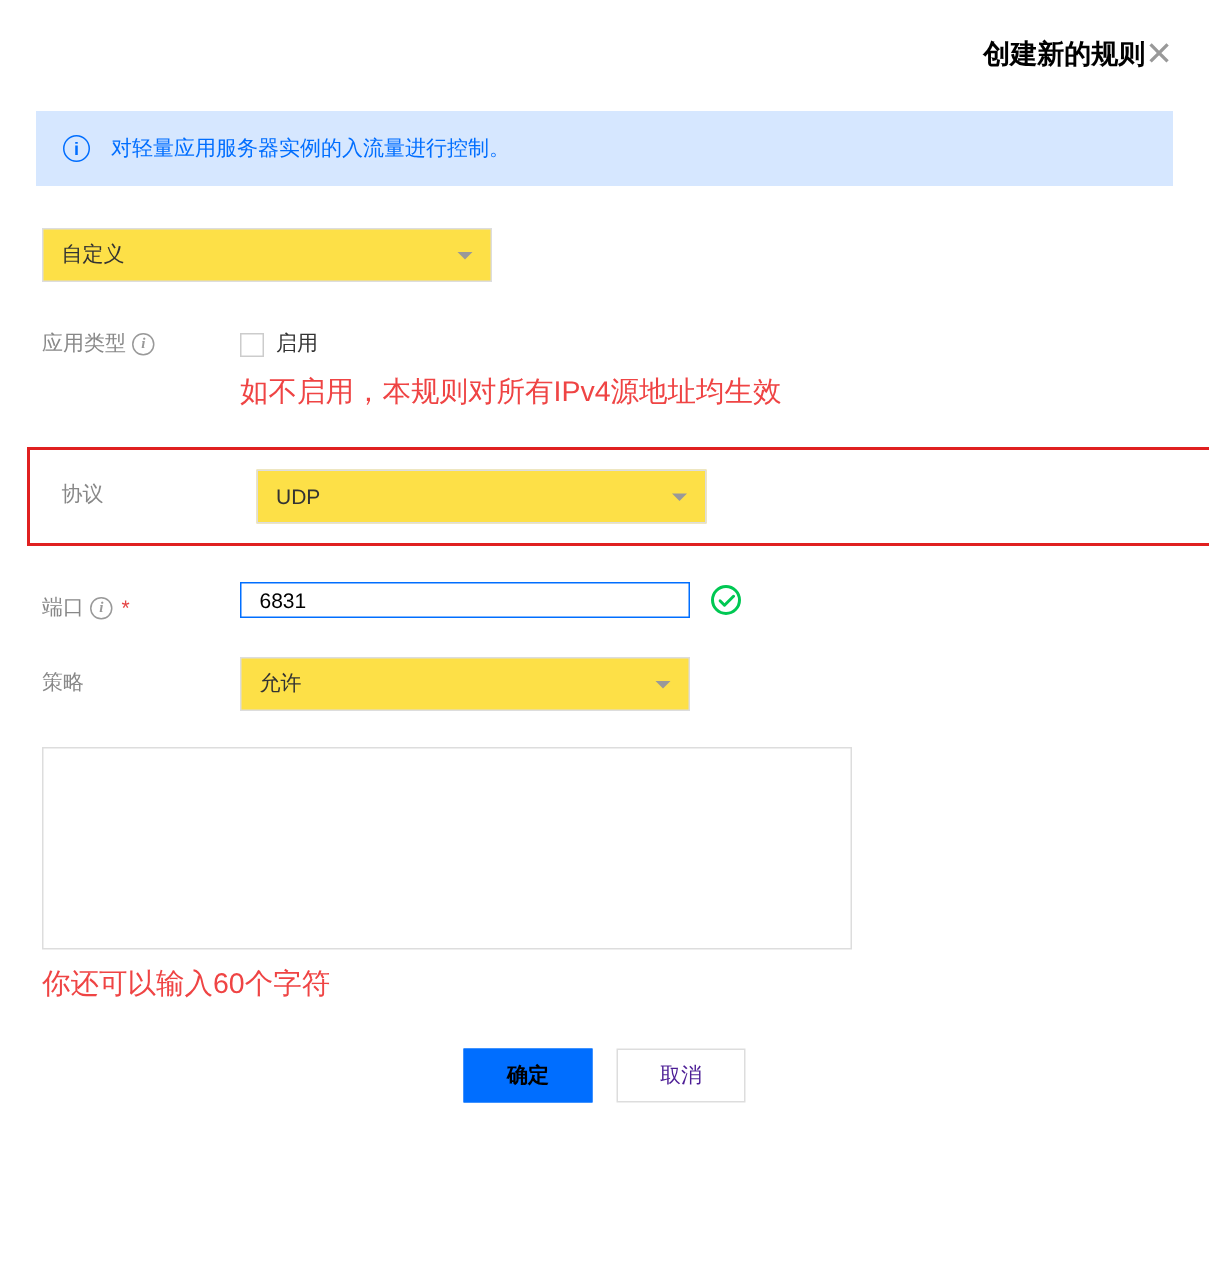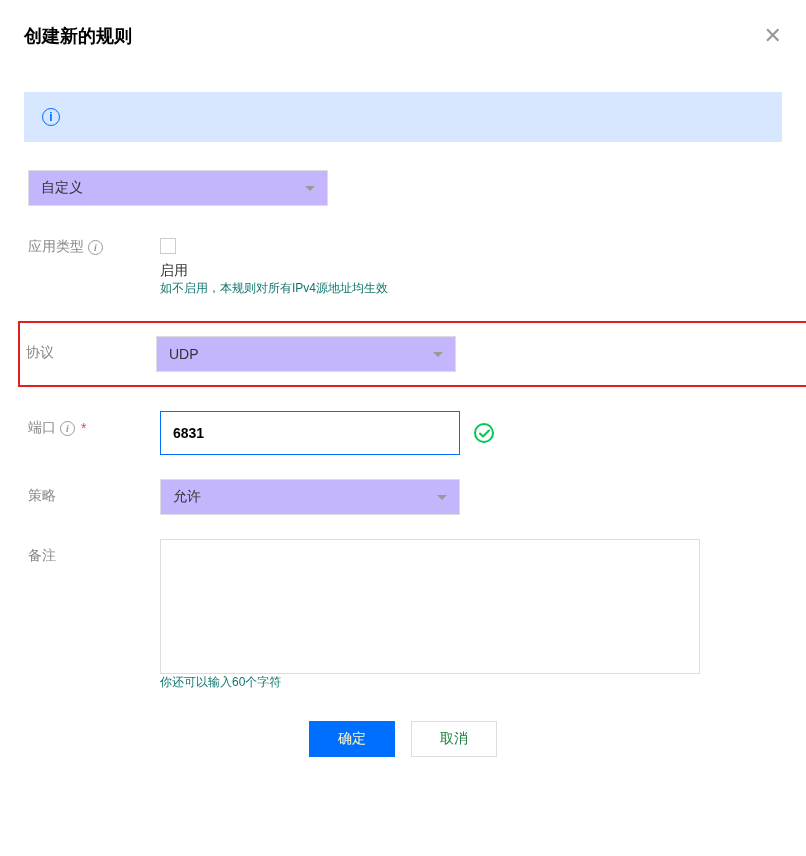--- a/index.html
+++ b/index.html
@@ -7,23 +7,23 @@
       font-family: -apple-system, BlinkMacSystemFont, "Segoe UI", "PingFang SC", "Hiragino Sans GB", "Microsoft YaHei", sans-serif;
       background: #fff;
       color: #333;
       width: 806px;
       height: 856px;
       position: relative;
     }
     .modal { padding: 24px; }
     .header {
       display: flex;
-      justify-content: space-between;
-      align-items: center;
-      margin-bottom: 44px;
+      justify-content: flex-end;
+      align-items: center;
+      margin-bottom: 26px;
     }
     .title {
       font-size: 18px;
       font-weight: 700;
       color: #000;
     }
     .close-btn {
       font-size: 22px;
       color: #999;
       cursor: pointer;
@@ -84,57 +84,56 @@
     .required { color: #e54545; margin-left: 2px; }
     .form-control { flex: 0 0 300px; display: flex; flex-direction: column; }
     .select {
       border: 1px solid #ddd;
       height: 36px;
       display: flex;
       align-items: center;
       justify-content: space-between;
       padding: 0 12px;
       cursor: pointer;
-      background: #c4b5fd;
+      background: #fde047;
     }
     .select-text { font-size: 14px; color: #333; }
     .caret {
       width: 0; height: 0;
       border-left: 5px solid transparent;
       border-right: 5px solid transparent;
       border-top: 5px solid #999;
     }
-    .checkbox-row { display: flex; align-items: flex-start; gap: 8px; padding-top: 8px; flex-direction: column; }
+    .checkbox-row { display: flex; align-items: flex-end; gap: 8px; padding-top: 8px; }
     .checkbox {
       width: 16px; height: 16px;
       border: 1px solid #ccc;
       background: #fff;
       cursor: pointer;
     }
     .checkbox-label { font-size: 14px; color: #333; }
-    .hint { font-size: 12px; color: #0f766e; }
+    .hint { font-size: 19px; color: #ef4444; margin-top: 10px; }
     .highlight-box {
       border: 2px solid #e02020;
       padding: 13px 0 13px 4px;
       margin-left: -6px;
       margin-right: -230px;
       padding-right: 230px;
       margin-bottom: 24px;
     }
     .highlight-box .form-row { margin-bottom: 0; padding-left: 2px; }
-    .highlight-box .form-label { width: 130px; }
+    .highlight-box .form-label { width: 130px; margin-left: 15px; }
     .input-row { display: flex; align-items: center; gap: 14px; }
     .text-input {
       border: 1px solid #006eff;
-      height: 44px;
+      height: 24px;
       padding: 0 12px;
       font-size: 14px;
       width: 300px;
       outline: none;
-      font-weight: bold;
     }
     .valid-icon {
       width: 20px; height: 20px;
       border: 2px solid #00c853;
       border-radius: 50%;
       display: flex;
       align-items: center;
       justify-content: center;
       flex-shrink: 0;
     }
@@ -159,37 +158,39 @@
       height: 36px;
       padding: 0 28px;
       font-size: 14px;
       border: 1px solid #ddd;
       background: #fff;
       cursor: pointer;
     }
     .btn-primary {
       background: #006eff;
       border-color: #006eff;
-      color: #fef9c3;
-    }
-    .btn-default { color: #15803d; }
+      color: #000000;
+      font-weight: bold;
+    }
+    .btn-default { color: #4c1d95; }
     .row-restrict .form-control { flex: 1; }
     .row-remarks .form-control { flex: 1; }
   </style>
 </head>
 <body>
 
 <div class="modal">
   <div class="header">
     <div class="title">创建新的规则</div>
     <div class="close-btn">✕</div>
   </div>
 
   <div class="info-banner">
     <div class="info-icon">i</div>
+    <div class="info-text">对轻量应用服务器实例的入流量进行控制。</div>
   </div>
 
   <div class="form-row">
     <div class="form-control">
       <div class="select">
         <span class="select-text">自定义</span>
         <span class="caret"></span>
       </div>
     </div>
   </div>
@@ -240,21 +241,20 @@
     <div class="form-label">策略</div>
     <div class="form-control">
       <div class="select">
         <span class="select-text">允许</span>
         <span class="caret"></span>
       </div>
     </div>
   </div>
 
   <div class="form-row row-remarks">
-    <div class="form-label">备注</div>
     <div class="form-control">
       <textarea class="textarea" style=""></textarea>
       <div class="hint">你还可以输入60个字符</div>
     </div>
   </div>
 
   <div class="footer">
     <button class="btn btn-primary">确定</button>
     <button class="btn btn-default">取消</button>
   </div>

